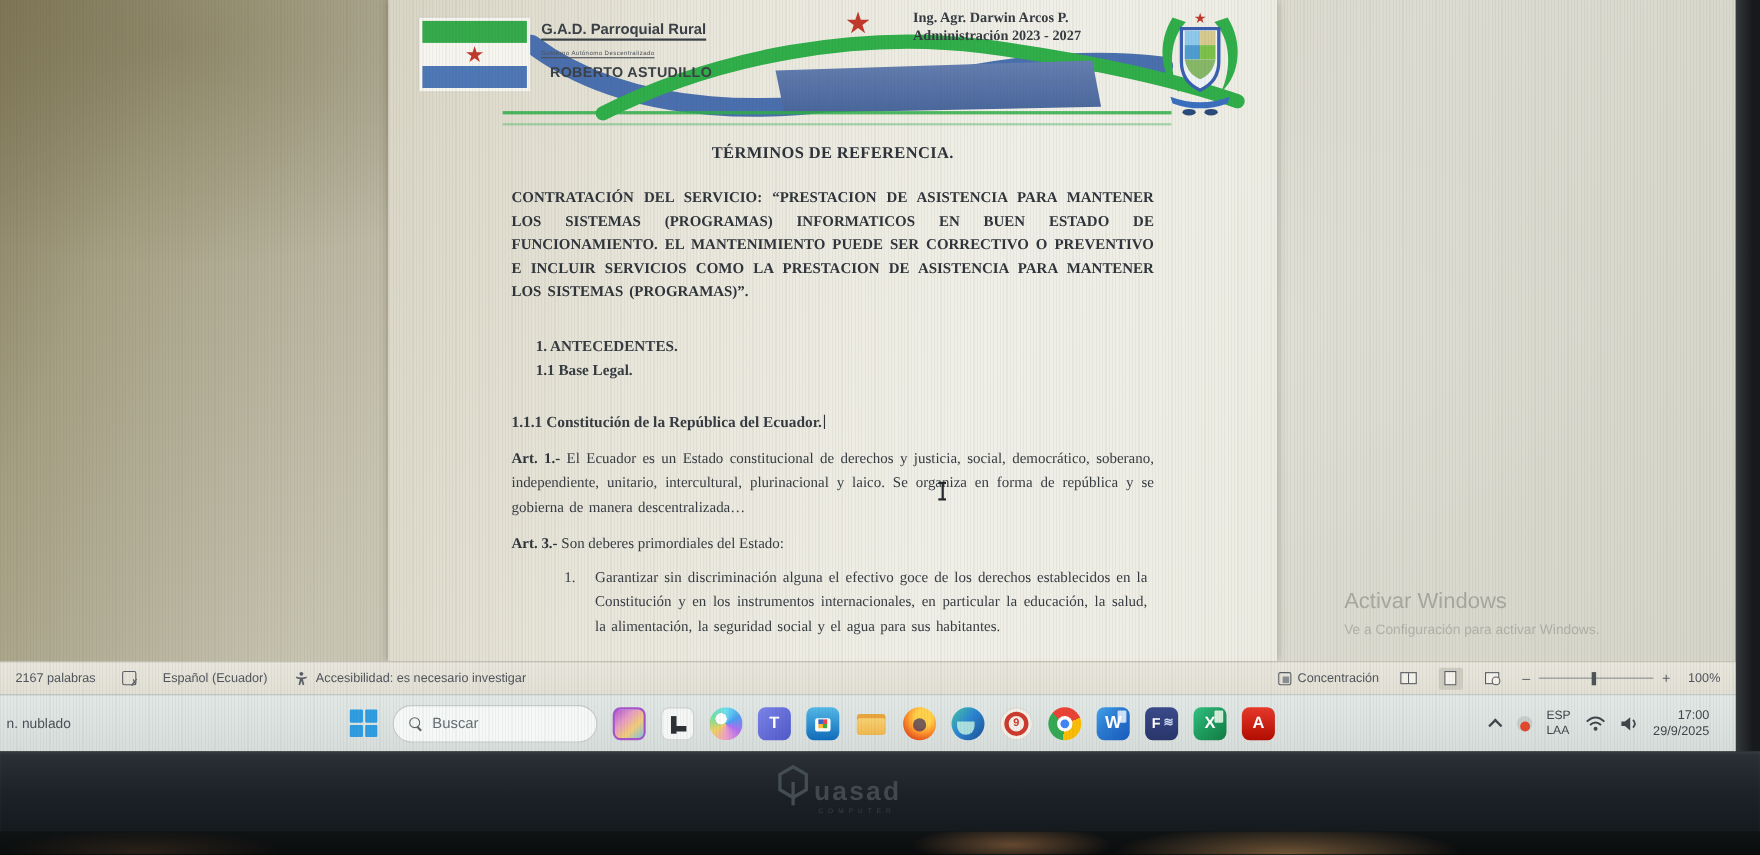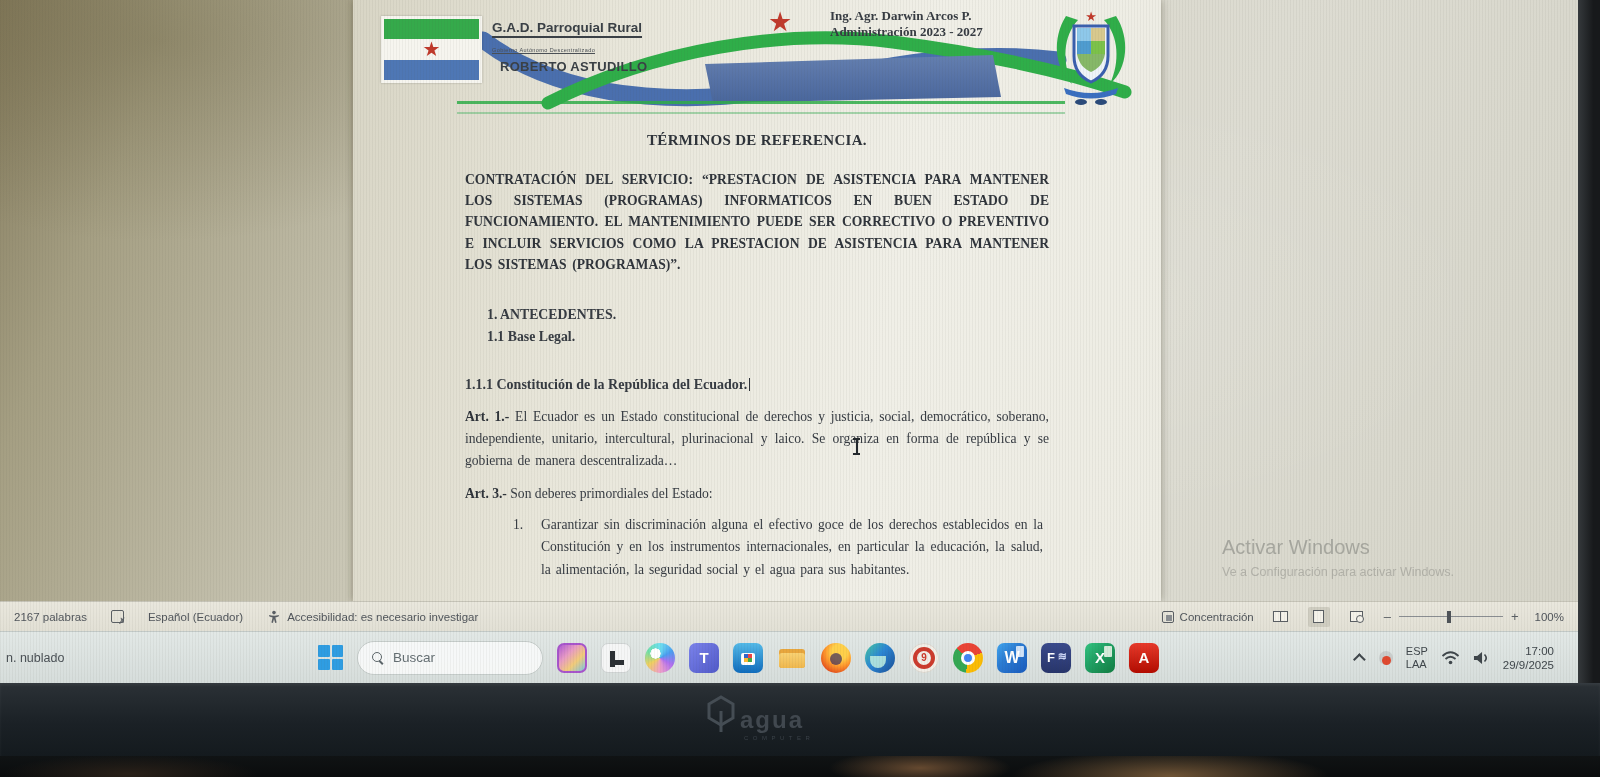--- a/index.html
+++ b/index.html
@@ -384,18 +384,18 @@
   <div class="bezel-right"></div>
 
   <div class="bezel">
     <div class="brand">
       <span class="hexq">
         <svg width="30" height="38" viewBox="0 0 30 38">
           <path d="M15 2 L27 9 L27 23 L15 30 L3 23 L3 9 Z" fill="none" stroke="#454d54" stroke-width="3"></path>
           <path d="M15 16 L15 37" stroke="#454d54" stroke-width="3"></path>
         </svg>
       </span>
-      <span class="brand-word">agua</span>
+      <span class="brand-word">uasad</span>
       <span class="brand-sub">COMPUTER</span>
     </div>
   </div>
   <div class="desk"></div>
 </div>
 
 </body></html>

